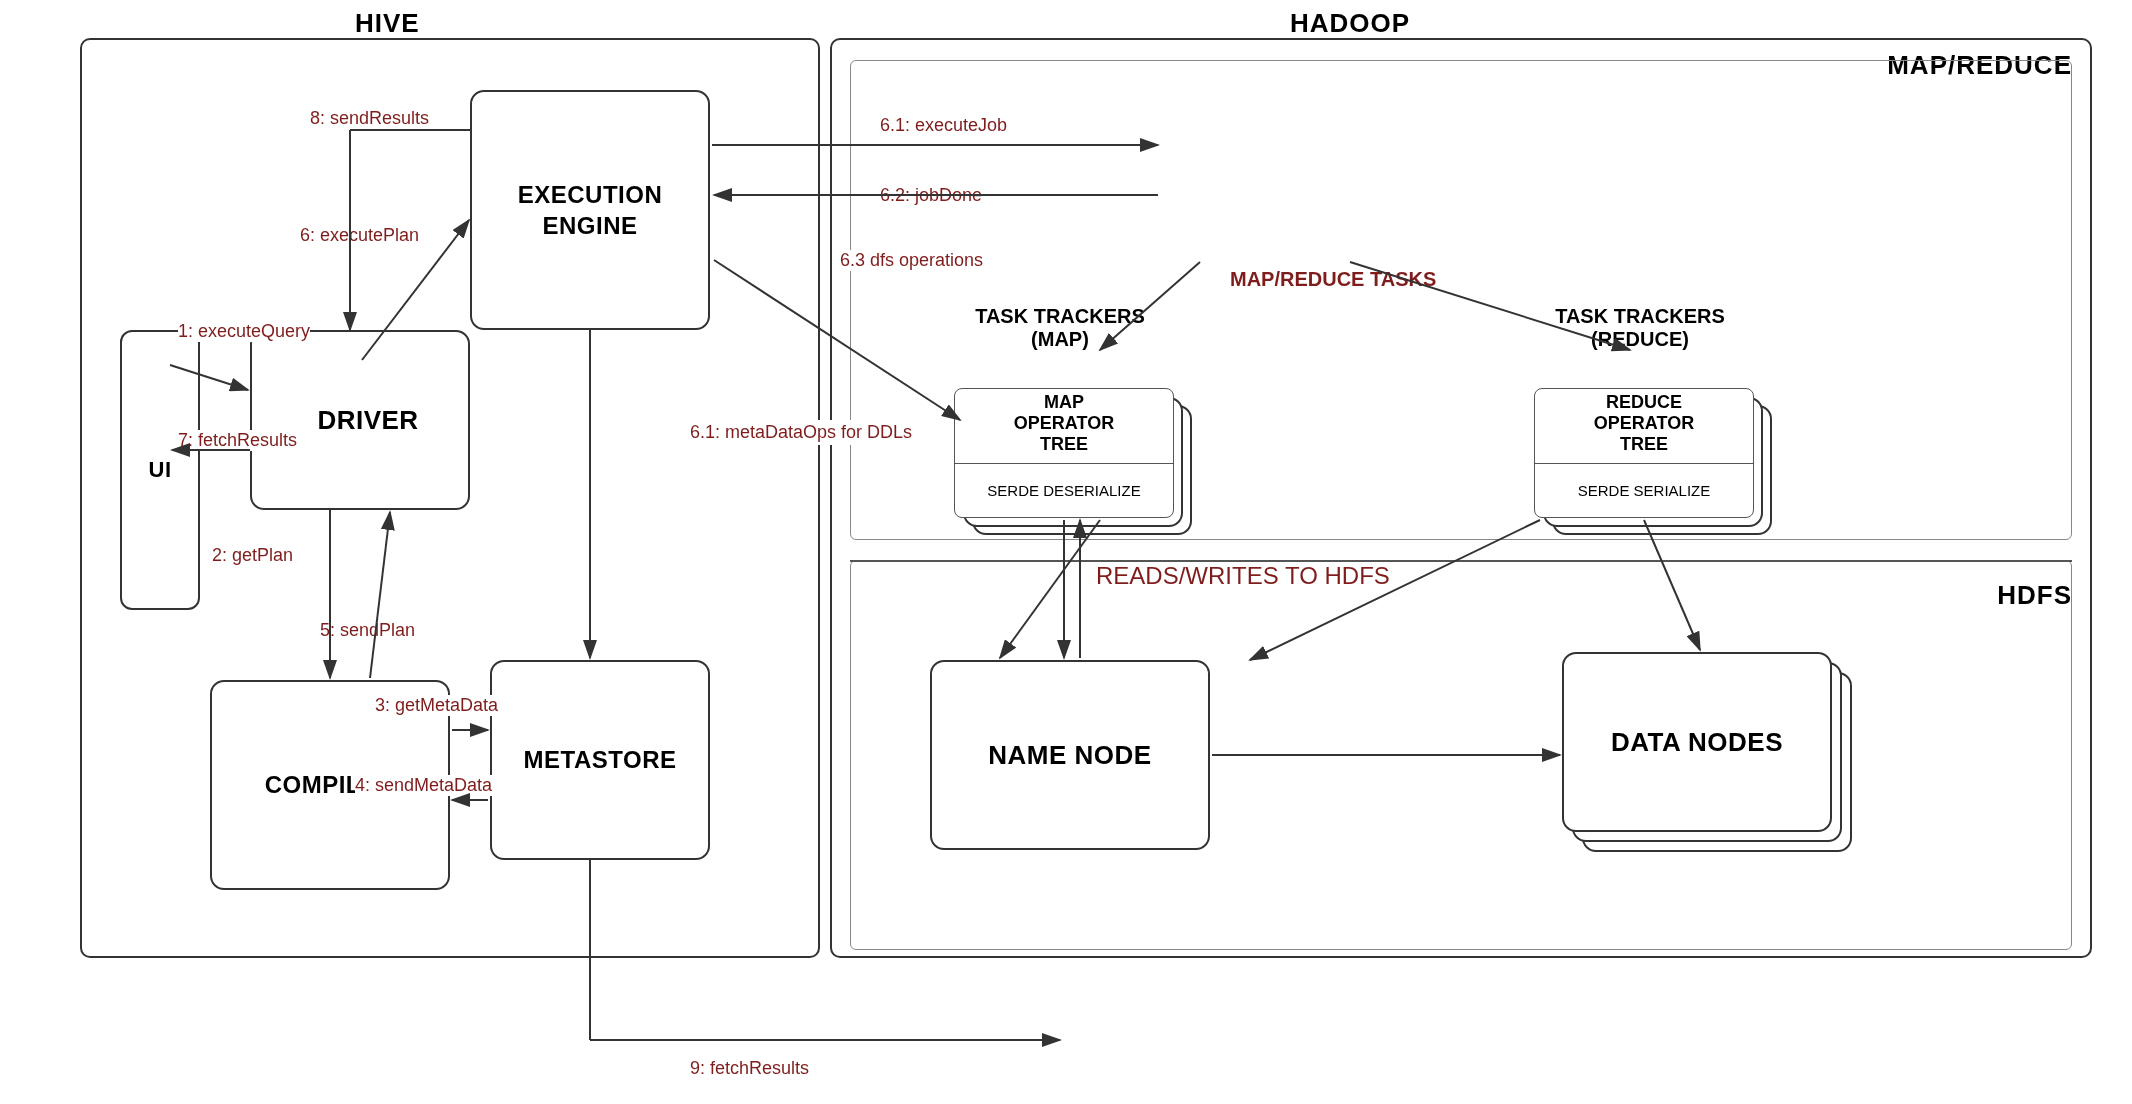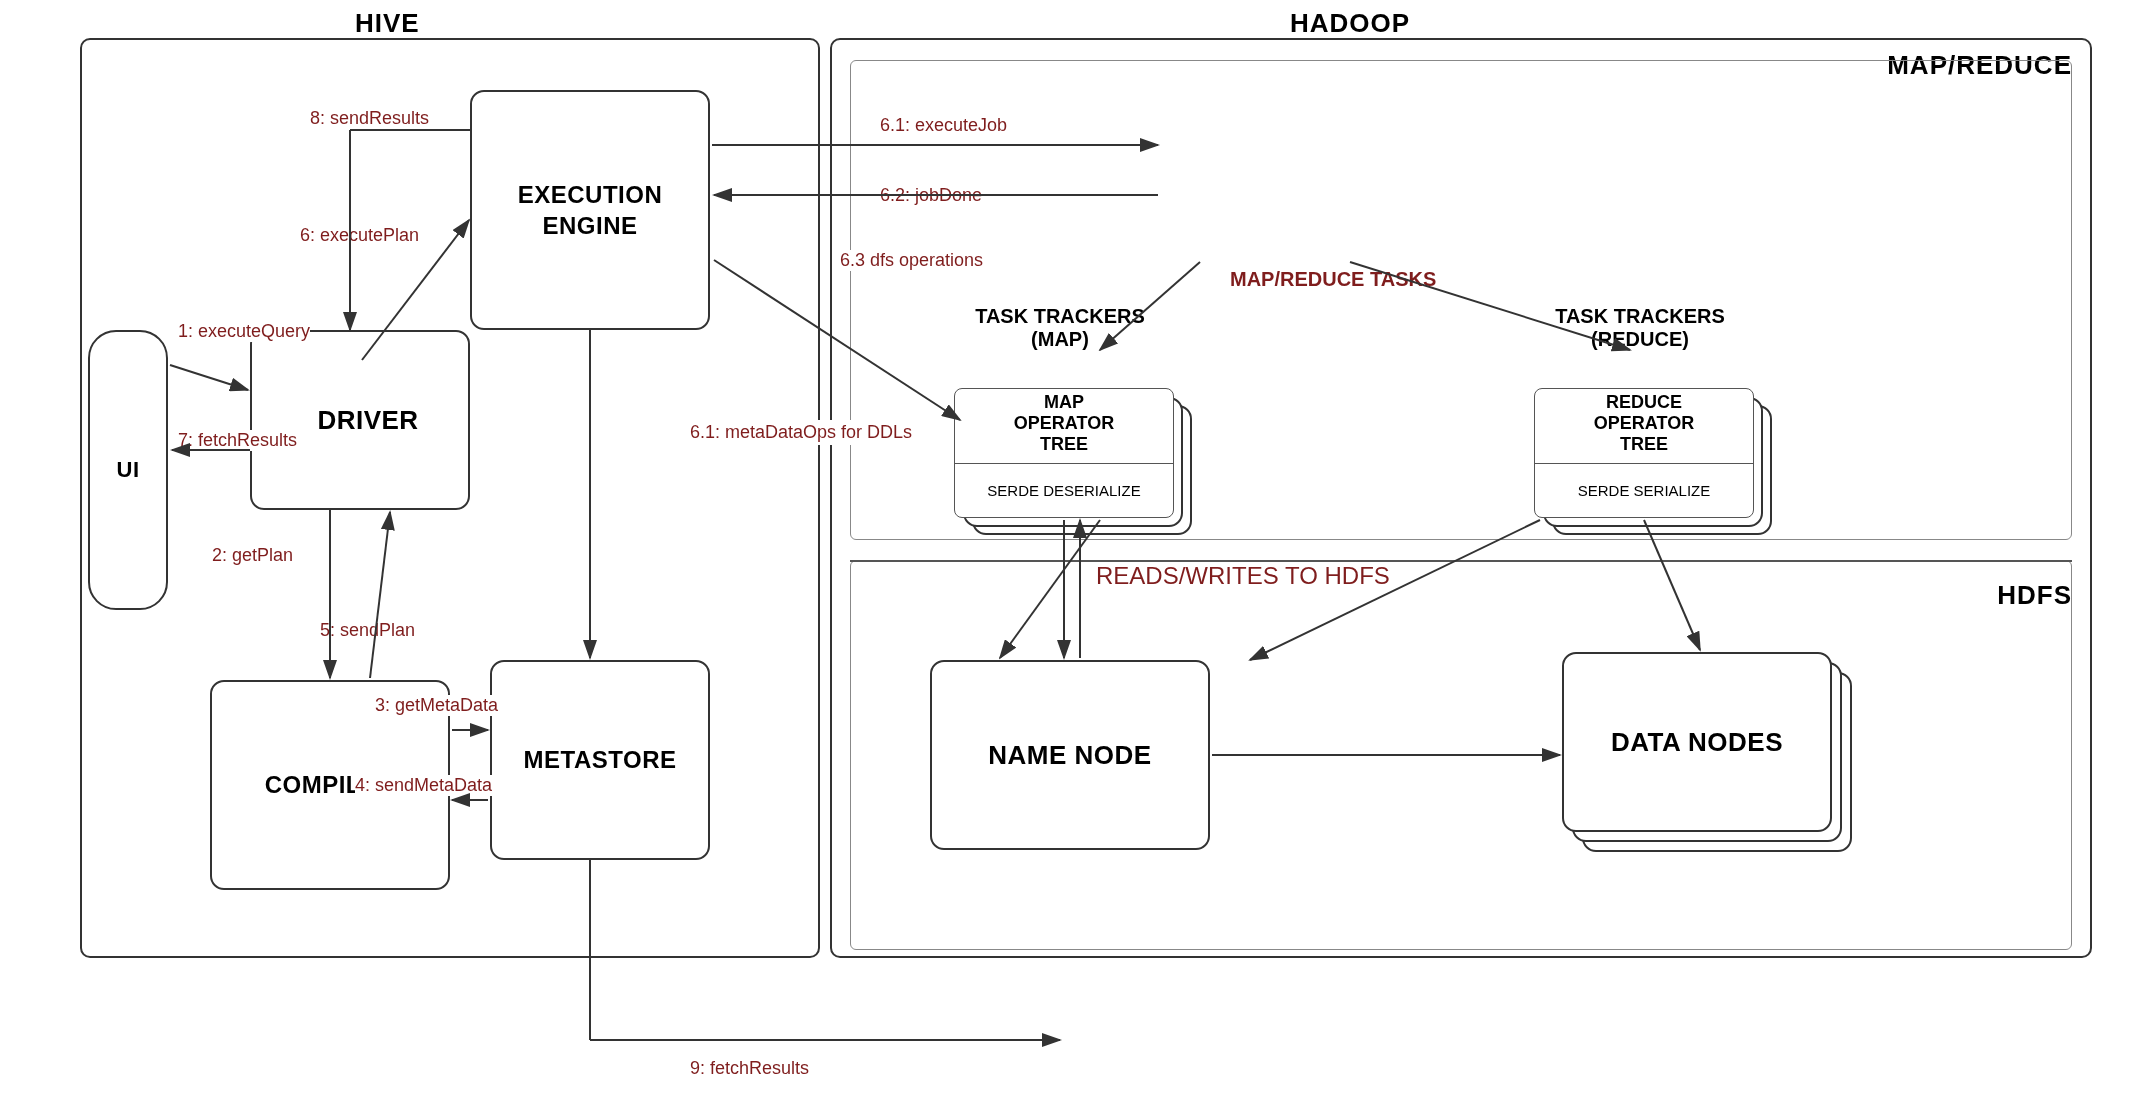--- a/index.html
+++ b/index.html
@@ -26,21 +26,22 @@
       justify-content: center;
       text-align: center;
       font-size: 22px;
       font-weight: bold;
       letter-spacing: 0.5px;
     }
     .box-rounded {
       border-radius: 14px;
     }
     .box-pill {
-      border-radius: 28px;
+      border-radius: 12px;
+      margin-left: 32px;
     }
     .stack-shadow {
       position: absolute;
       border: 2px solid #333;
       background: #fff;
       border-radius: 14px;
     }
     .section-label {
       position: absolute;
       font-size: 26px;

